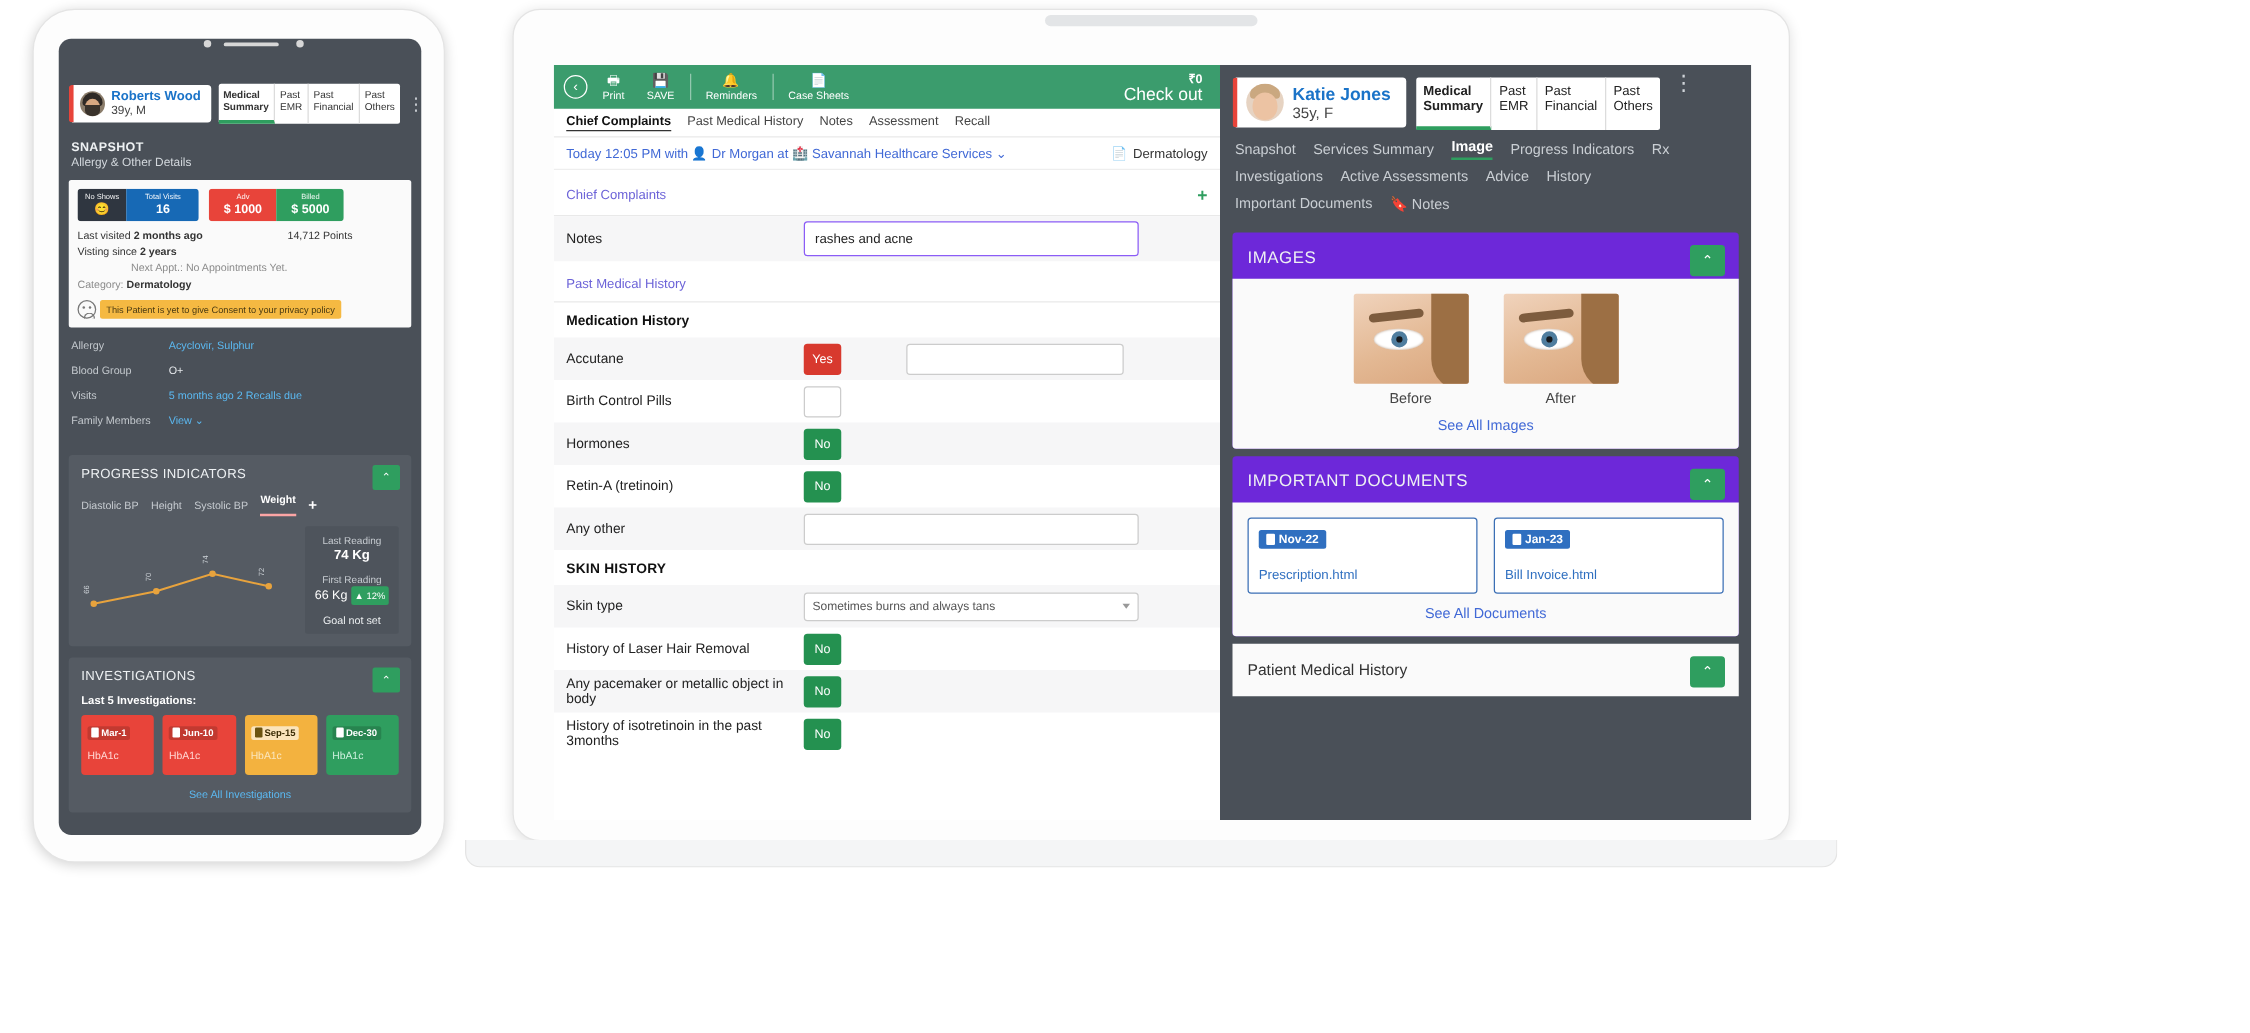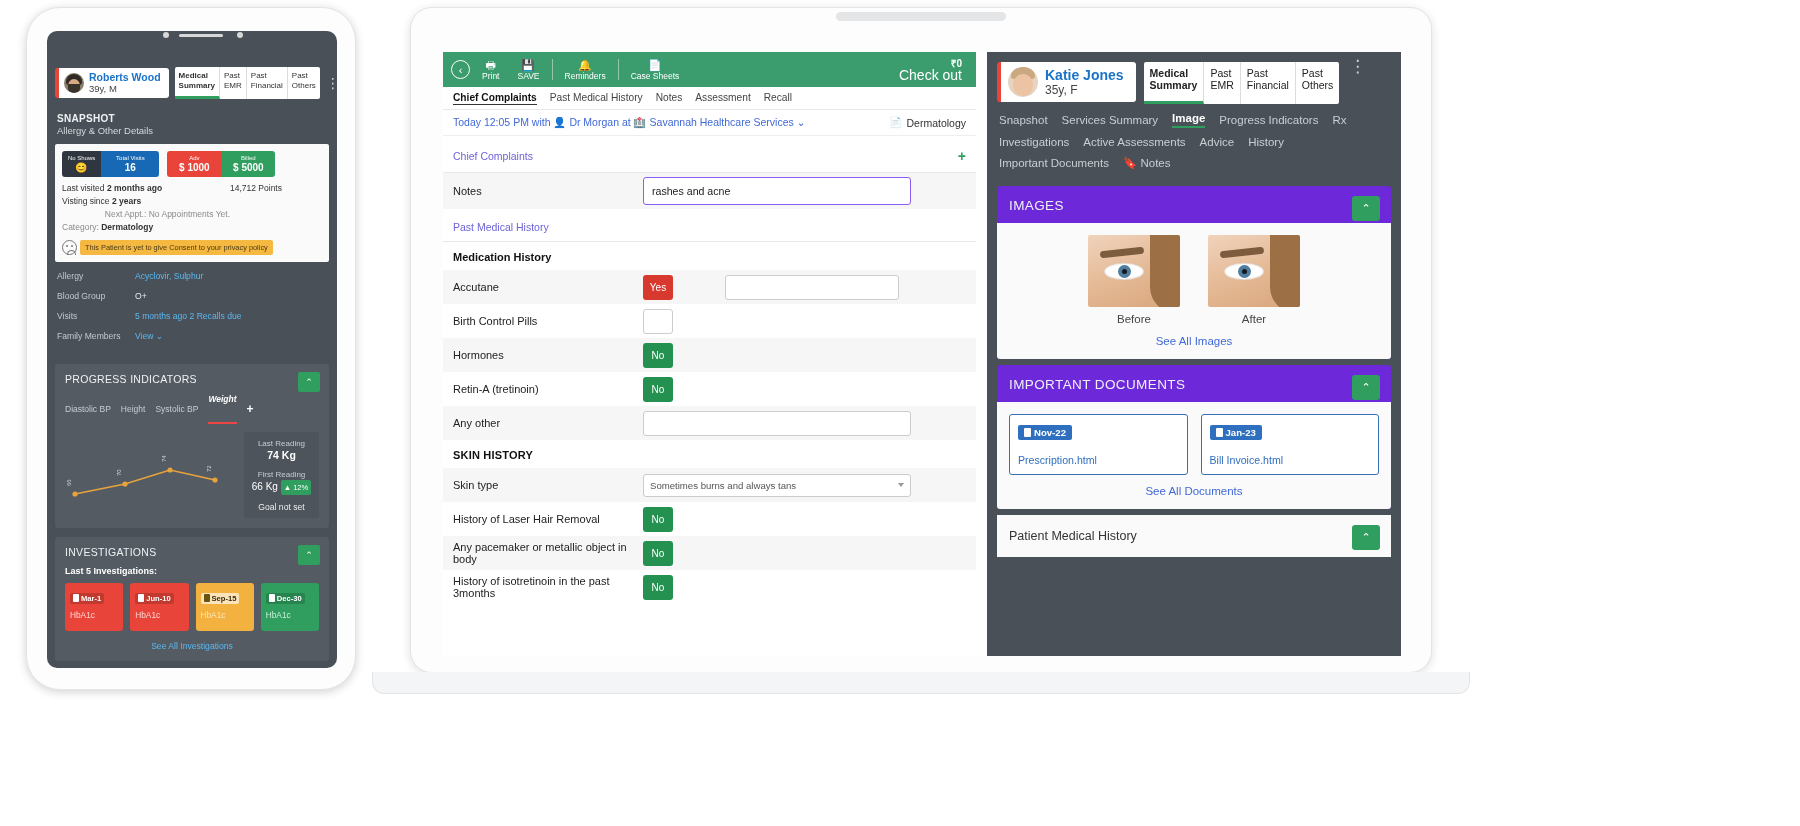--- a/index.html
+++ b/index.html
@@ -87,21 +87,21 @@
   .ph-divider { height:9px; }
 
   .ph-card { margin:9px 8px 0 8px; background:#555b63; border-radius:3px; padding:9px 10px 10px 10px; position:relative; }
   .ph-card-title { font-size:10.5px; color:#eef1f3; letter-spacing:.3px; }
   .ph-collapse {
     position:absolute; right:9px; top:8px; width:22px; height:20px; background:#2f9e5f;
     border-radius:2px; color:#fff; font-size:9px; display:flex; align-items:center; justify-content:center;
   }
   .ph-pi-tabs { display:flex; gap:10px; margin-top:9px; align-items:center; }
   .ph-pi-tab { font-size:8.5px; color:#c7ccd1; }
-  .ph-pi-tab.active { color:#fff; font-weight:bold; border-bottom:2px solid #ef4444; padding-bottom:18px;font-style:italic; }
+  .ph-pi-tab.active { color:#fff; font-weight:bold; border-bottom:2px solid #fca5a5; padding-bottom:7px; }
   .ph-plus { color:#fff; font-size:12px; font-weight:bold; line-height:10px;}
 
   .ph-chart-wrap { display:flex; margin-top:8px; }
   .ph-chart { flex:1; position:relative; height:78px; }
   .ph-read { width:75px; background:#4e545c; border-radius:2px; padding:6px; }
   .ph-read .lbl { font-size:8px; color:#c7ccd1; text-align:center; line-height:11px;}
   .ph-read .val { font-size:10.5px; color:#fff; font-weight:bold; text-align:center; line-height:13px; }
   .ph-read .val2 { font-size:10px; color:#fff; text-align:center; line-height:13px; }
   .ph-chip { display:inline-block; background:#2f9e5f; color:#fff; font-size:7.5px; padding:1px 3px; border-radius:2px; }
   .ph-goal { font-size:8.6px; color:#eceff1; text-align:center; margin-top:7px; }
@@ -183,21 +183,21 @@
     height:23px; border:1px solid #ccc; border-radius:3px; background:#fff; width:268px;
     display:flex; align-items:center; padding:0 6px; font-size:9.6px; color:#555; position:relative;
   }
   .f-select .caret { margin-left:auto; border-left:3.5px solid transparent;border-right:3.5px solid transparent;border-top:4.5px solid #999; }
   .notes-input {
     height:28px; border:1px solid #8b5cf6; border-radius:3px; background:#fff; width:268px;
     display:flex; align-items:center; padding:0 8px; font-size:10.6px; color:#222;
   }
 
   
-  .rpane { flex:1; background:#4a5058; overflow:hidden; position:relative;margin-left:11px; }
+  .rpane { flex:1; background:#4a5058; overflow:hidden; position:relative; }
   .rp-top { display:flex; align-items:flex-start; padding:10px 10px 6px 10px; gap:8px; }
   .rp-card { background:#fff; border-radius:3px; display:flex; align-items:center; border-left:4px solid #e8443a; height:40px; padding-right:12px; }
   .rp-avatar { width:30px;height:30px;border-radius:50%;margin:0 7px;overflow:hidden;position:relative;background:#e6d3c2;flex:0 0 auto;}
   .rp-avatar .hair{position:absolute;left:3px;top:0;width:24px;height:12px;border-radius:12px 12px 4px 4px;background:#caa880;}
   .rp-avatar .face{position:absolute;left:5px;top:7px;width:20px;height:22px;border-radius:50% 50% 48% 48%;background:#ecc3a3;}
   .rp-name { font-size:14px; font-weight:bold; color:#1a73c8; line-height:15px; }
   .rp-age { font-size:12px; color:#444; line-height:14px; }
   .rp-tabs { display:flex; background:#fff; border-radius:2px; height:42px; }
   .rp-tab {
     font-size:10.5px; color:#222; line-height:12px; padding:5px 6px 0 6px;

